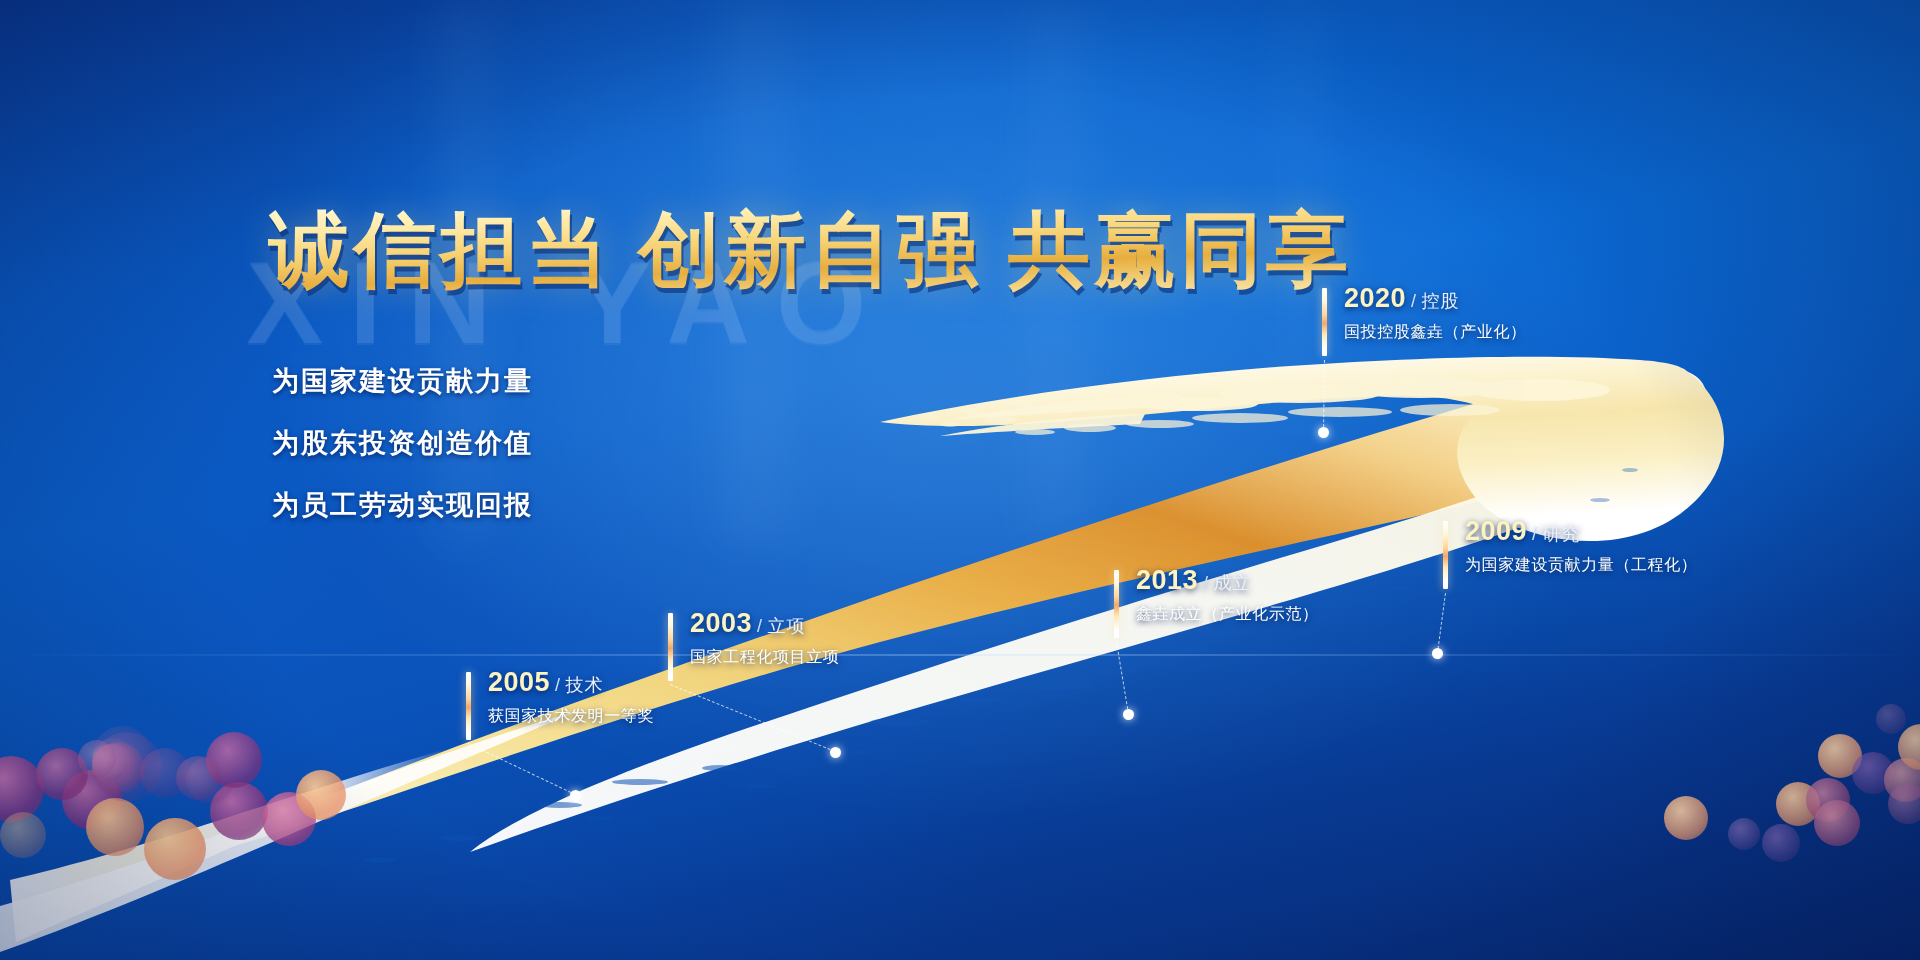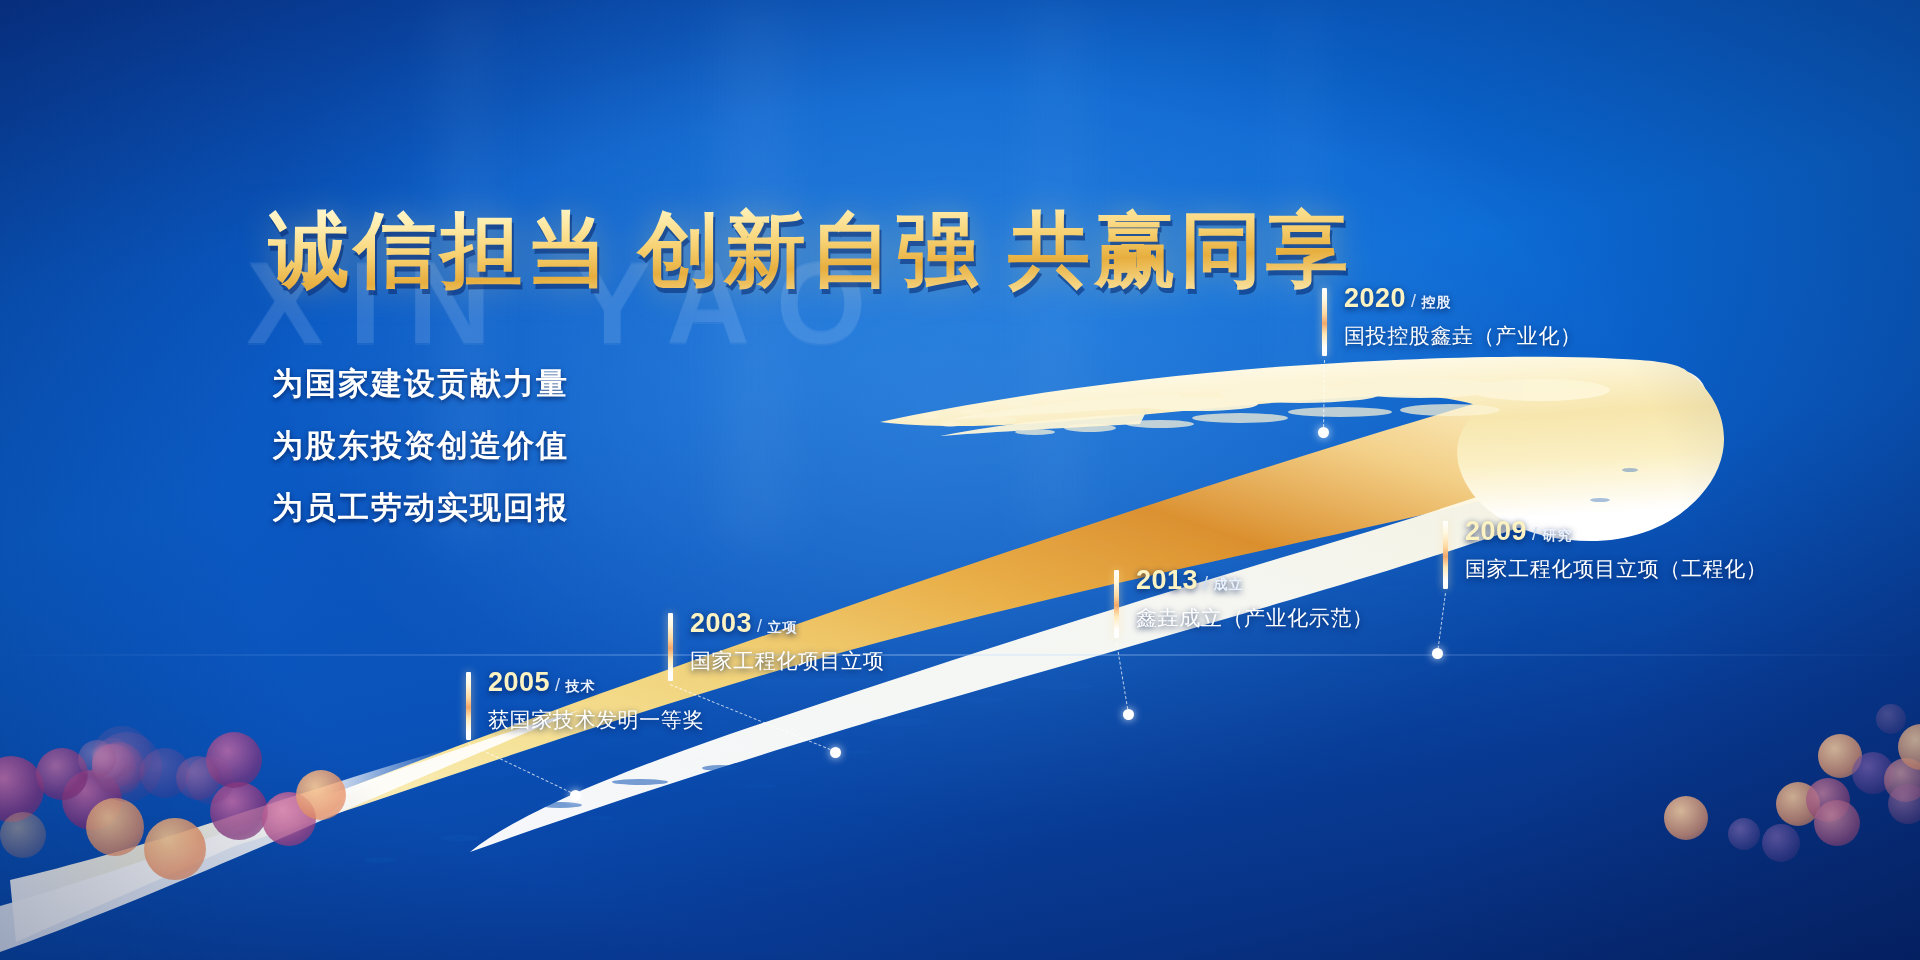--- a/index.html
+++ b/index.html
@@ -37,42 +37,42 @@
     font-size:82px;font-weight:700;letter-spacing:4px;
     font-family:"DejaVu Serif","Liberation Serif",serif;
     background:linear-gradient(178deg,#fffbe8 0%,#ffeeb0 22%,#f7d172 44%,#e7ae3e 62%,#f5d584 80%,#fff4cf 100%);
     -webkit-background-clip:text;background-clip:text;color:transparent;
     filter:drop-shadow(2px 5px 0 rgba(6,38,110,.55)) drop-shadow(0 0 16px rgba(255,215,120,.28));
   }
   #headline .gap{display:inline-block;width:26px;}
   
   .slogan{
     position:absolute;left:272px;white-space:nowrap;
-    font-size:31px;font-weight:700;letter-spacing:2px;color:#ffffff;
+    font-size:27px;font-weight:700;letter-spacing:2px;color:#ffffff;
     text-shadow:0 2px 5px rgba(2,26,80,.75);
   }
   
   #brush{position:absolute;left:0;top:0;width:1920px;height:960px;}
   
   .marker{position:absolute;}
   .marker .bar{
     position:absolute;left:0;top:0;width:5px;height:68px;border-radius:1px;
     background:linear-gradient(180deg,#ffffff 0%,#fff8e0 18%,#ffd9a0 38%,#f3a86a 52%,#ffe9b8 68%,#ffffff 88%,#ffffff 100%);
     box-shadow:0 0 9px rgba(255,225,170,.55);
   }
   .marker .yr{
     position:absolute;left:22px;top:-5px;white-space:nowrap;
     font-size:27px;font-weight:700;color:#fdf3c2;letter-spacing:.5px;
     text-shadow:0 2px 6px rgba(2,26,80,.8);
   }
-  .marker .yr .tag{font-size:14px;font-weight:700;color:#eaf2ff;letter-spacing:1px;}
+  .marker .yr .tag{font-size:18px;font-weight:400;color:#eaf2ff;letter-spacing:1px;}
   .marker .yr .sl{font-size:18px;font-weight:400;color:#cfe0f7;padding:0 5px;}
   .marker .desc{
     position:absolute;left:22px;top:34px;white-space:nowrap;
-    font-size:21px;font-weight:400;color:#ffffff;letter-spacing:.6px;
+    font-size:16px;font-weight:400;color:#ffffff;letter-spacing:.6px;
     text-shadow:0 2px 6px rgba(2,26,80,.8);
   }
   .leader{position:absolute;width:0;border-left:1px dashed rgba(255,255,255,.72);}
   .dot{position:absolute;width:11px;height:11px;border-radius:50%;background:#ffffff;
        box-shadow:0 0 8px rgba(255,255,255,.85);}
 </style>
 </head>
 <body>
 
 <div id="stage">
@@ -298,21 +298,21 @@
       <div class="marker" style="left: 1114px; top: 570px;">
         <div class="bar"></div>
         <div class="yr"><span>2013</span><span class="sl">/</span><span class="tag">成立</span></div>
         <div class="desc">鑫垚成立（产业化示范）</div>
       </div>
       <div class="leader" style="left: 1116px; top: 642px; height: 72.9932px; transform-origin: left top; transform: rotate(-9.46232deg);"></div>
       <div class="dot" style="left: 1123px; top: 709px;"></div>
       <div class="marker" style="left: 1443px; top: 521px;">
         <div class="bar"></div>
         <div class="yr"><span>2009</span><span class="sl">/</span><span class="tag">研究</span></div>
-        <div class="desc">国家工程化项目立项（工程化）</div>
+        <div class="desc">为国家建设贡献力量（工程化）</div>
       </div>
       <div class="leader" style="left: 1445px; top: 593px; height: 60.531px; transform-origin: left top; transform: rotate(7.59464deg);"></div>
       <div class="dot" style="left: 1432px; top: 648px;"></div>
       <div class="marker" style="left: 1322px; top: 288px;">
         <div class="bar"></div>
         <div class="yr"><span>2020</span><span class="sl">/</span><span class="tag">控股</span></div>
         <div class="desc">国投控股鑫垚（产业化）</div>
       </div>
       <div class="leader" style="left: 1324px; top: 360px; height: 72.0069px; transform-origin: left top; transform: rotate(0.795724deg);"></div>
       <div class="dot" style="left: 1318px; top: 427px;"></div>

